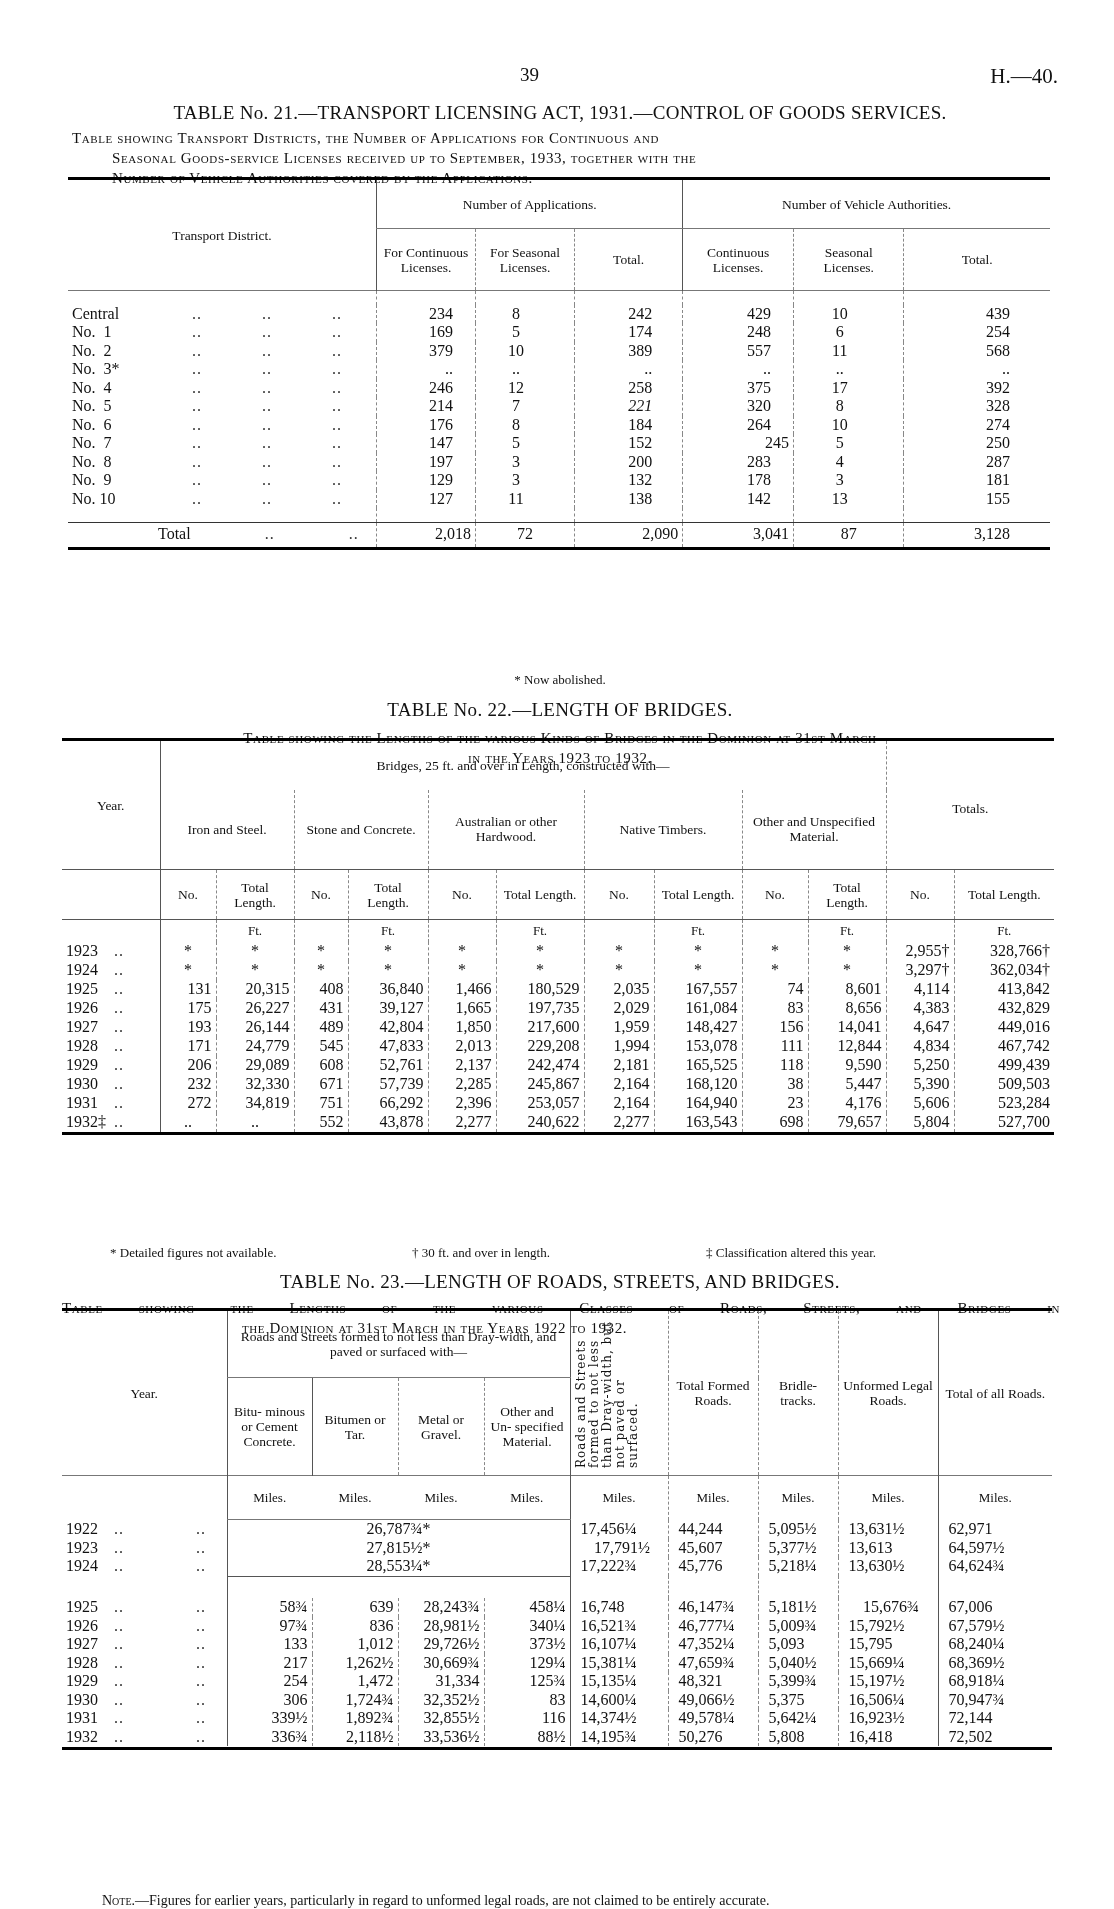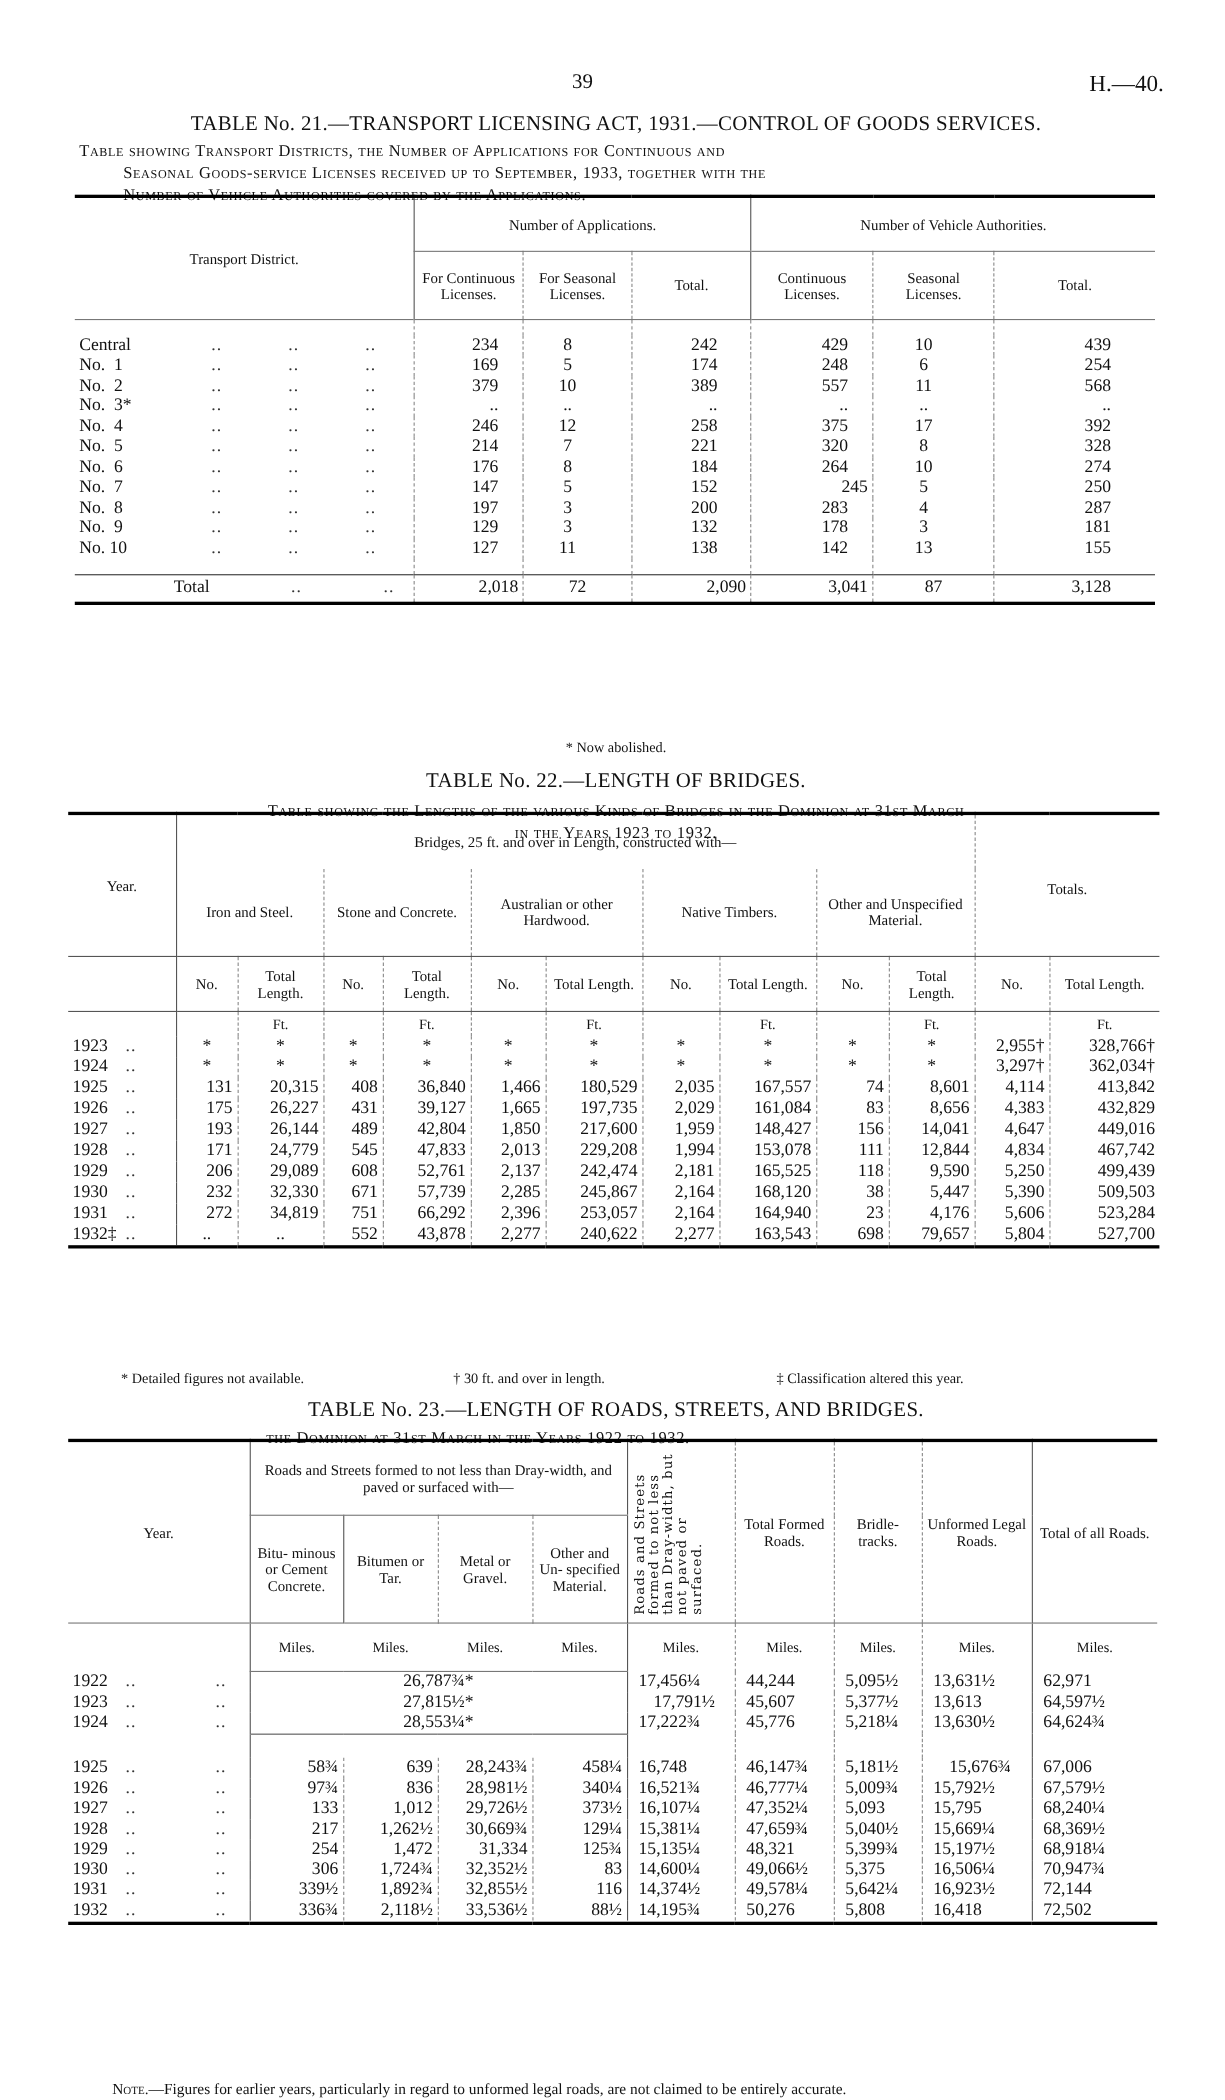--- a/index.html
+++ b/index.html
@@ -118,21 +118,21 @@
         <td class="numc bld" style="padding-right:22px;">12</td>
         <td class="num bld" style="padding-right:30px;">258</td>
         <td class="num bld" style="padding-right:22px;">375</td>
         <td class="numc bld" style="padding-right:22px;">17</td>
         <td class="num bld" style="padding-right:40px;">392</td>
       </tr>
       <tr style="height:18.5px;">
         <td class="lbl"><span style="white-space:pre;display:inline-block;width:90px;">No.  5</span><span class="dots" style="display:inline-block;width:70px;text-align:center;">..</span><span class="dots" style="display:inline-block;width:70px;text-align:center;">..</span><span class="dots" style="display:inline-block;width:70px;text-align:center;">..</span></td>
         <td class="num bld" style="padding-right:22px;">214</td>
         <td class="numc bld" style="padding-right:22px;">7</td>
-        <td class="num bld" style="padding-right:30px;">221</td>
+        <td class="num bld" style="padding-right:30px;font-style:italic;">221</td>
         <td class="num bld" style="padding-right:22px;">320</td>
         <td class="numc bld" style="padding-right:22px;">8</td>
         <td class="num bld" style="padding-right:40px;margin-top:23px;">328</td>
       </tr>
       <tr style="height:18.5px;">
         <td class="lbl"><span style="white-space:pre;display:inline-block;width:90px;">No.  6</span><span class="dots" style="display:inline-block;width:70px;text-align:center;">..</span><span class="dots" style="display:inline-block;width:70px;text-align:center;">..</span><span class="dots" style="display:inline-block;width:70px;text-align:center;">..</span></td>
         <td class="num bld" style="padding-right:22px;">176</td>
         <td class="numc bld" style="padding-right:22px;">8</td>
         <td class="num bld" style="padding-right:30px;">184</td>
         <td class="num bld" style="padding-right:22px;">264</td>
@@ -422,20 +422,21 @@
         <td colspan="13"></td>
       </tr>
 </tbody>
   </table>
 <div class="abs foot" style="top:1209px;left:110px;">* Detailed figures not available.</div>
 <div class="abs foot" style="top:1209px;left:412px;">† 30 ft. and over in length.</div>
 <div class="abs foot" style="top:1209px;left:706px;">‡ Classification altered this year.</div>
 
 <div class="abs t-title" style="top:1235px;">TABLE No. 23.—LENGTH OF ROADS, STREETS, AND BRIDGES.</div>
 <div class="abs t-sub" style="top:1262px;left:62px;width:998px;">
+  <span style="display:block;text-align:justify;text-align-last:justify;">Table showing the Lengths of the various Classes of Roads, Streets, and Bridges in</span>
   <span class="ind" style="padding-left:180px;">the Dominion at 31st March in the Years 1922 to 1932.</span>
 </div>
 
 <table style="top:1308px;left:62px;width:990px;">
   <colgroup>
     <col style="width:165px">
     <col style="width:85px">
       <col style="width:86px">
       <col style="width:86px">
       <col style="width:86px">

